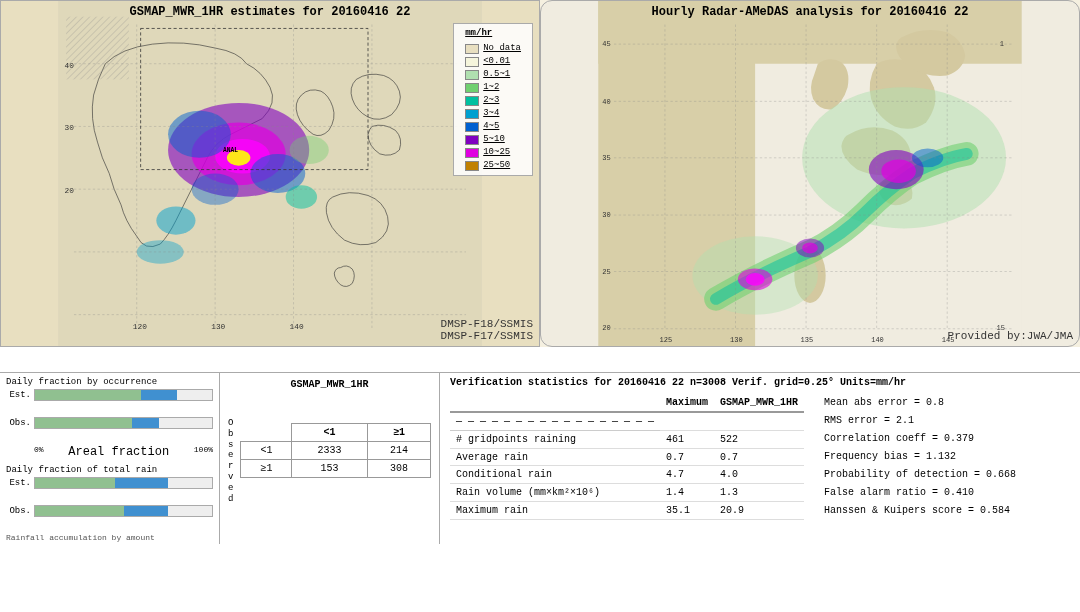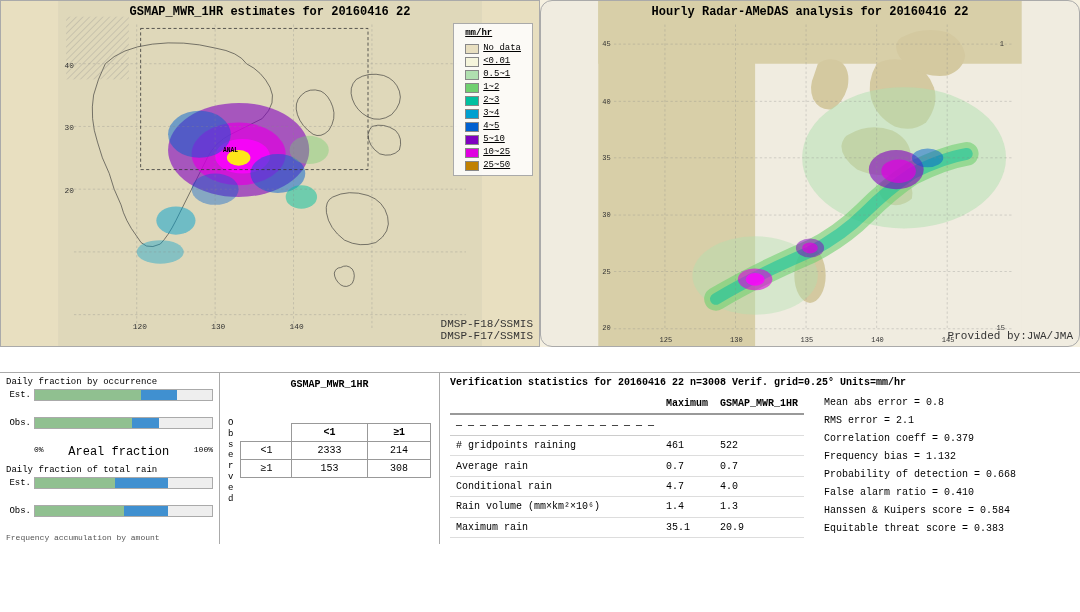--- a/index.html
+++ b/index.html
@@ -485,21 +485,21 @@
         </div>
         <div class="chart-bar-row">
           <span class="chart-label">Obs.</span>
           <div class="chart-bar-bg">
             <div class="chart-bar-fill" style="width:50%;background:#90c090;"></div>
             <div class="chart-bar-fill" style="width:25%;left:50%;background:#4090d0;"></div>
           </div>
         </div>
       </div>
 
-      <div class="bottom-legend-label">Frequency accumulation by amount</div>
+      <div class="bottom-legend-label">Rainfall accumulation by amount</div>
     </div>
 
     <div class="bottom-center">
       <div class="ct-title">GSMAP_MWR_1HR</div>
       <div class="ct-wrapper">
         <div style="display:flex;flex-direction:column;align-items:center;font-size:9px;margin-right:3px;">
           <div style="height:22px;"></div>
           <div class="ct-observed-label">O<br>b<br>s<br>e<br>r<br>v<br>e<br>d</div>
         </div>
         <table class="ct-table">
@@ -569,19 +569,18 @@
           </table>
 
         <div class="stats-right">
           <div>Mean abs error = 0.8</div>
           <div>RMS error = 2.1</div>
           <div>Correlation coeff = 0.379</div>
           <div>Frequency bias = 1.132</div>
           <div>Probability of detection = 0.668</div>
           <div>False alarm ratio = 0.410</div>
           <div>Hanssen &amp; Kuipers score = 0.584</div>
-          <div>Equitable threat score = 0.383</div>
         </div>
       </div>
     </div>
 
   </div>
 </div>
 
 </body></html>

